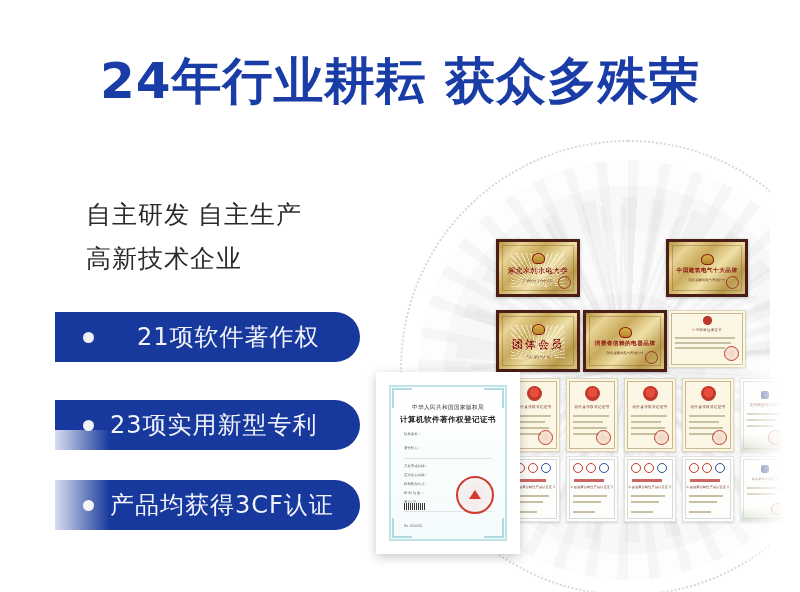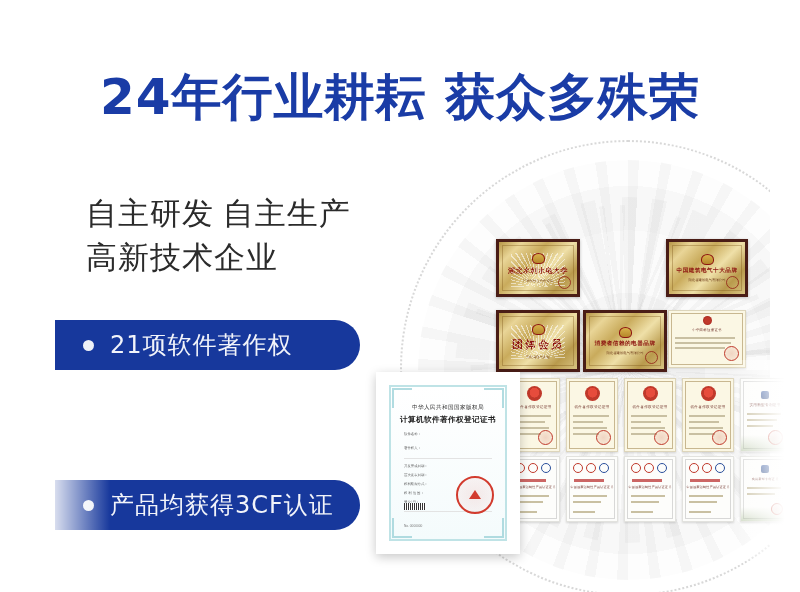--- a/index.html
+++ b/index.html
@@ -40,45 +40,44 @@
   .dotted-arc-mask{
     position:absolute;left:770px;top:130px;width:120px;height:480px;background:#fff;
   }
 
   
   .headline{
     position:absolute;left:0;top:52px;width:800px;text-align:center;
     font-size:50px;line-height:58px;font-weight:bold;letter-spacing:1px;
     color:#1a3ca6;white-space:nowrap;
     font-family:"DejaVu Sans","Liberation Sans",sans-serif;
-    margin-top:16px;
   }
   .subhead{
     position:absolute;left:0;top:122px;width:800px;text-align:center;
     font-size:19px;line-height:26px;font-weight:300;letter-spacing:2.6px;
     color:#9d9d9d;white-space:nowrap;
     font-family:"Liberation Sans","DejaVu Sans",sans-serif;
   }
 
   
   .lead{
     position:absolute;left:86px;top:192px;width:330px;
-    font-size:31px;line-height:44px;color:#2b2b2b;letter-spacing:1px;
-    font-family:Liberation Serif, serif;
+    font-size:25px;line-height:44px;color:#2b2b2b;letter-spacing:1px;
+    font-family:Liberation Sans, sans-serif;
   }
   .lead div{white-space:nowrap;}
 
   
   .banner{
     position:absolute;left:55px;height:50px;width:305px;
     background:#17389c;
     border-top-right-radius:25px;border-bottom-right-radius:25px;
     display:flex;align-items:center;
   }
-  .banner.b1{top:320px;}
+  .banner.b1{top:312px;gap:27px;}
   .banner.b2{top:400px;}
   .banner.b3{top:480px;}
   .banner .dot{
     width:11px;height:11px;border-radius:50%;background:#eef1f7;
     margin-left:28px;margin-right:16px;flex:none;
   }
   .banner .btxt{
     color:#f2f4fa;font-size:24px;letter-spacing:1px;white-space:nowrap;
     font-family:"DejaVu Sans","Liberation Sans",sans-serif;
   }
@@ -238,20 +237,24 @@
   <div class="headline">24年行业耕耘 获众多殊荣</div>
 
   <div class="lead">
     <div>自主研发 自主生产</div>
     <div>高新技术企业</div>
   </div>
 
   <div class="banner b1">
     <span class="dot"></span>
     <span class="btxt">21项软件著作权</span>
+  </div>
+  <div class="banner b2">
+    <span class="dot"></span>
+    <span class="btxt">23项实用新型专利</span>
   </div>
   <div class="banner b3">
     <span class="dot"></span>
     <span class="btxt">产品均获得3CF认证</span>
   </div>
 
   <div class="plaque" style="left:496px;top:239px;width:78px;height:52px;">
     <div class="inner">
       <div class="rays"></div>
       <div class="emblem"></div>

